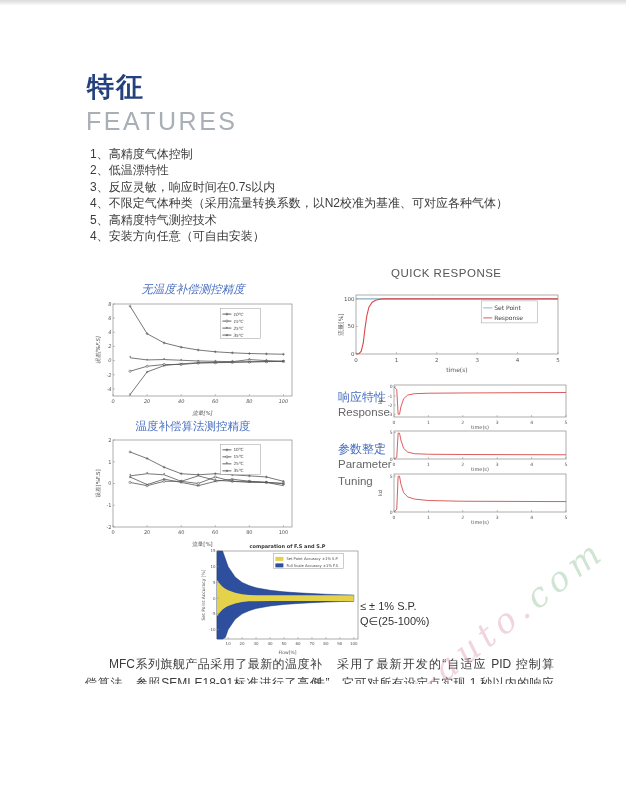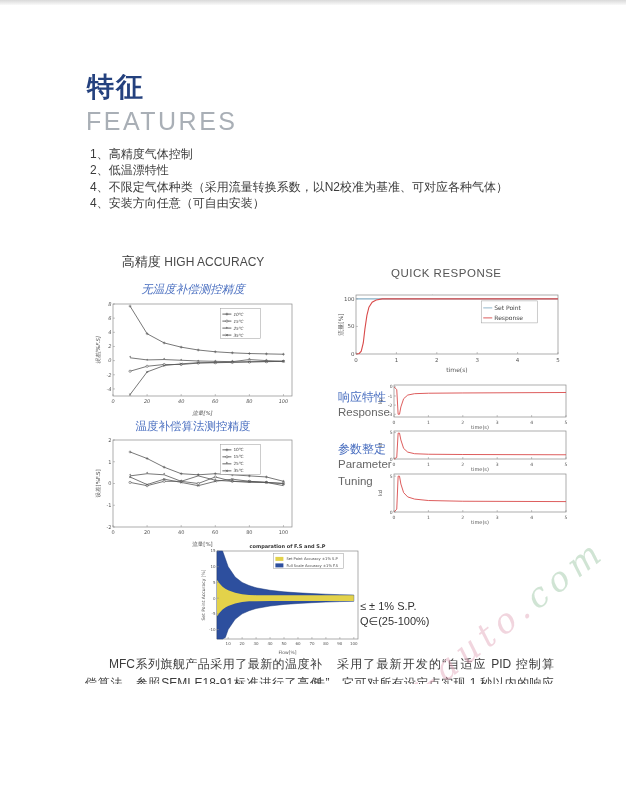--- a/index.html
+++ b/index.html
@@ -45,28 +45,26 @@
 
 <div id="page">
   <div class="topedge"></div>
 
   <div id="title-cn">特征</div>
   <div id="title-en">FEATURES</div>
 
   <div id="features">
     <div>1、高精度气体控制</div>
     <div>2、低温漂特性</div>
+    <div>3、反应灵敏，响应时间在0.7s以内</div>
     <div>4、不限定气体种类（采用流量转换系数，以N2校准为基准、可对应各种气体）</div>
+    <div>5、高精度特气测控技术</div>
     <div>4、安装方向任意（可自由安装）</div>
   </div>
 
-  <div id="hdr-left">
-    <span>高精度</span>
-    <span class="en">HIGH ACCURACY</span>
-  </div>
   <div id="hdr-right-cn">快速响应特性</div>
   <div id="hdr-right-en">QUICK RESPONSE</div>
 
   <div id="c1" class="chart-block">
     <div class="ct">无温度补偿测控精度</div>
     <div><svg width="214" height="118">
           <rect x="27" y="6" width="179" height="92" fill="#fff" stroke="#8a8a8a" stroke-width="0.7"></rect>
           <polyline points="44.04761904761905,8.123076923076923 61.095238095238095,35.72307692307692 78.14285714285714,44.92307692307693 95.19047619047619,49.16923076923077 112.23809523809523,52 129.28571428571428,53.76923076923077 146.33333333333331,54.83076923076923 163.38095238095238,55.53846153846153 180.42857142857142,55.89230769230769 197.47619047619045,56.24615384615384" fill="none" stroke="#555555" stroke-width="0.8"></polyline>
           <line x1="42.64761904761905" y1="8.123076923076923" x2="45.44761904761905" y2="8.123076923076923" stroke="#555555" stroke-width="0.6"></line>
           <line x1="44.04761904761905" y1="6.723076923076922" x2="44.04761904761905" y2="9.523076923076923" stroke="#555555" stroke-width="0.6"></line>

